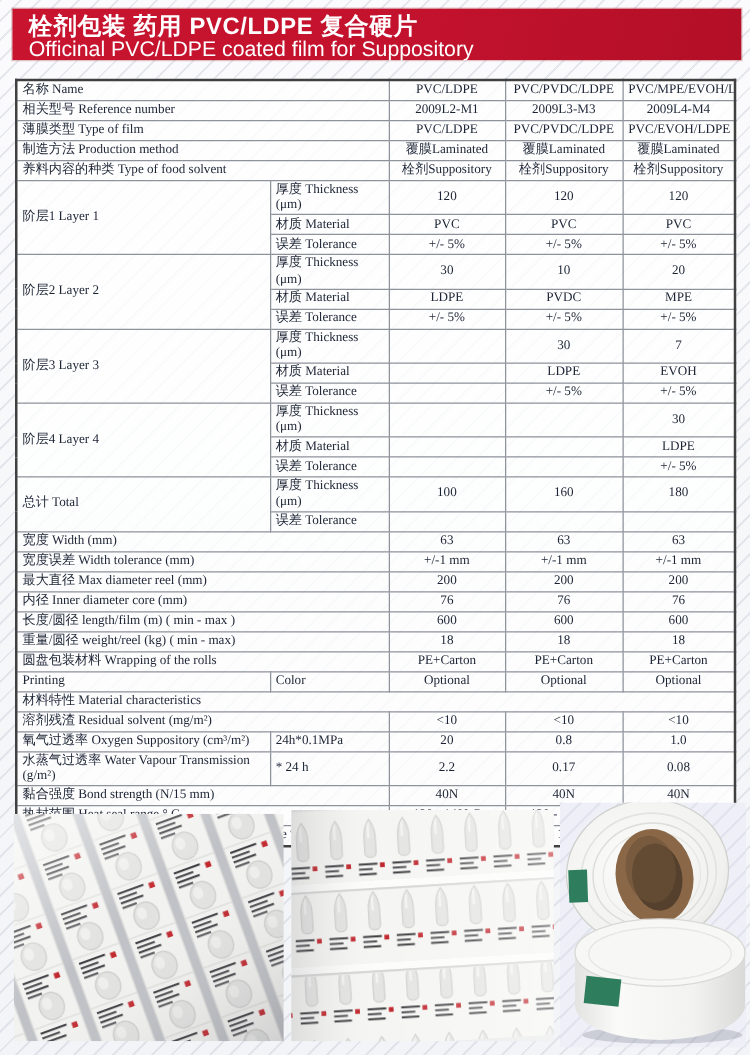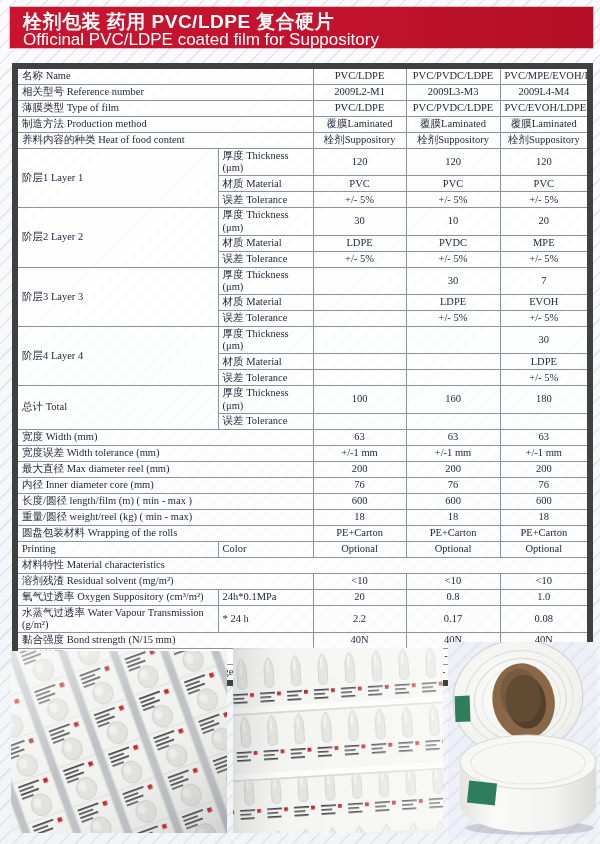--- a/index.html
+++ b/index.html
@@ -17,21 +17,21 @@
     background:linear-gradient(100deg,#c8142f 0%,#c3122d 55%,#b30f27 100%);
     color:#fff;padding:3px 13px;box-shadow:0 0 0 1px rgba(150,20,35,.25);
   }
   .banner .title{font-size:19px;font-weight:bold;letter-spacing:.5px;line-height:23px;}
   .banner .subtitle{font-size:17px;line-height:14px;}
   table.spec{
     position:absolute;left:12px;top:63px;width:575px;
     border-collapse:collapse;table-layout:fixed;
     font-family:"Liberation Serif",serif;font-size:10.5px;color:#1c2434;
     background:rgba(255,255,255,.78);
-    border:6px solid #404040;
+    border:2px solid #404040;
   }
   table.spec td{
     border:1px solid #8d929b;
     padding:1px 4px;height:13px;line-height:1.16;
     overflow:hidden;white-space:normal;
   }
   td.lbl,td.sub{text-align:left;}
   td.dat{text-align:center;}
   tr.g > td{border-top:1.8px solid #565b64;}
   .photos figure{position:absolute;margin:0;}
@@ -75,21 +75,21 @@
         <td class="dat">PVC/PVDC/LDPE</td>
         <td class="dat">PVC/EVOH/LDPE</td>
       </tr>
       <tr>
         <td colspan="2" class="lbl">制造方法 Production method</td>
         <td class="dat">覆膜Laminated</td>
         <td class="dat">覆膜Laminated</td>
         <td class="dat">覆膜Laminated</td>
       </tr>
       <tr>
-        <td colspan="2" class="lbl">养料内容的种类 Heat of food content</td>
+        <td colspan="2" class="lbl">养料内容的种类 Type of food solvent</td>
         <td class="dat">栓剂Suppository</td>
         <td class="dat">栓剂Suppository</td>
         <td class="dat">栓剂Suppository</td>
       </tr>
       <tr class="g">
         <td rowspan="3" class="lbl">阶层1  Layer 1</td>
         <td class="sub">厚度 Thickness (μm)</td>
         <td class="dat">120</td>
         <td class="dat">120</td>
         <td class="dat">120</td>

